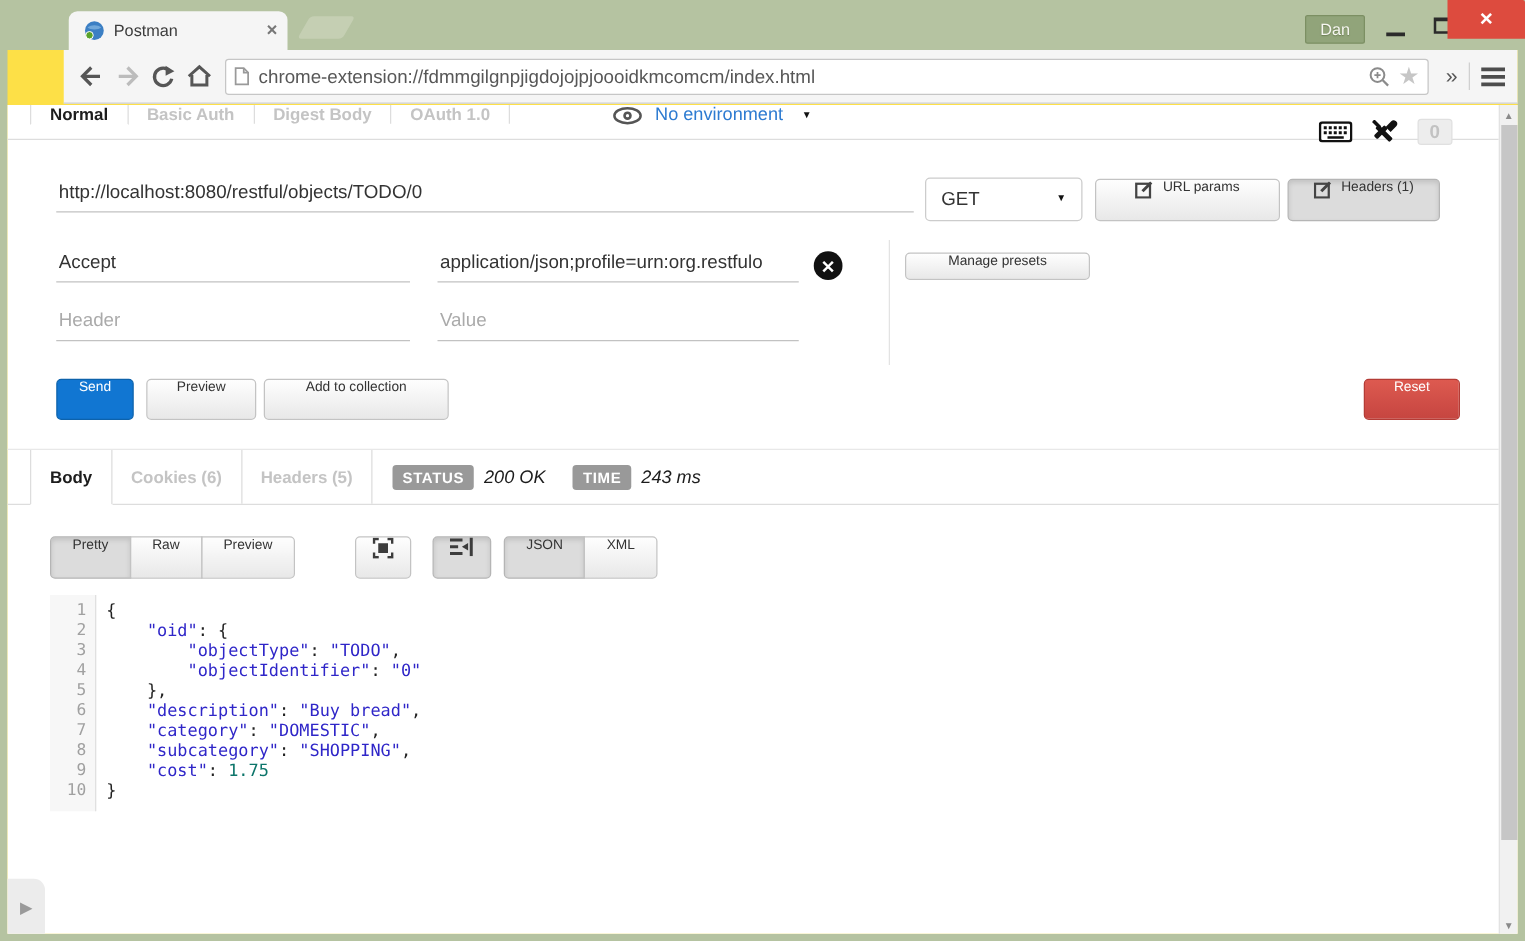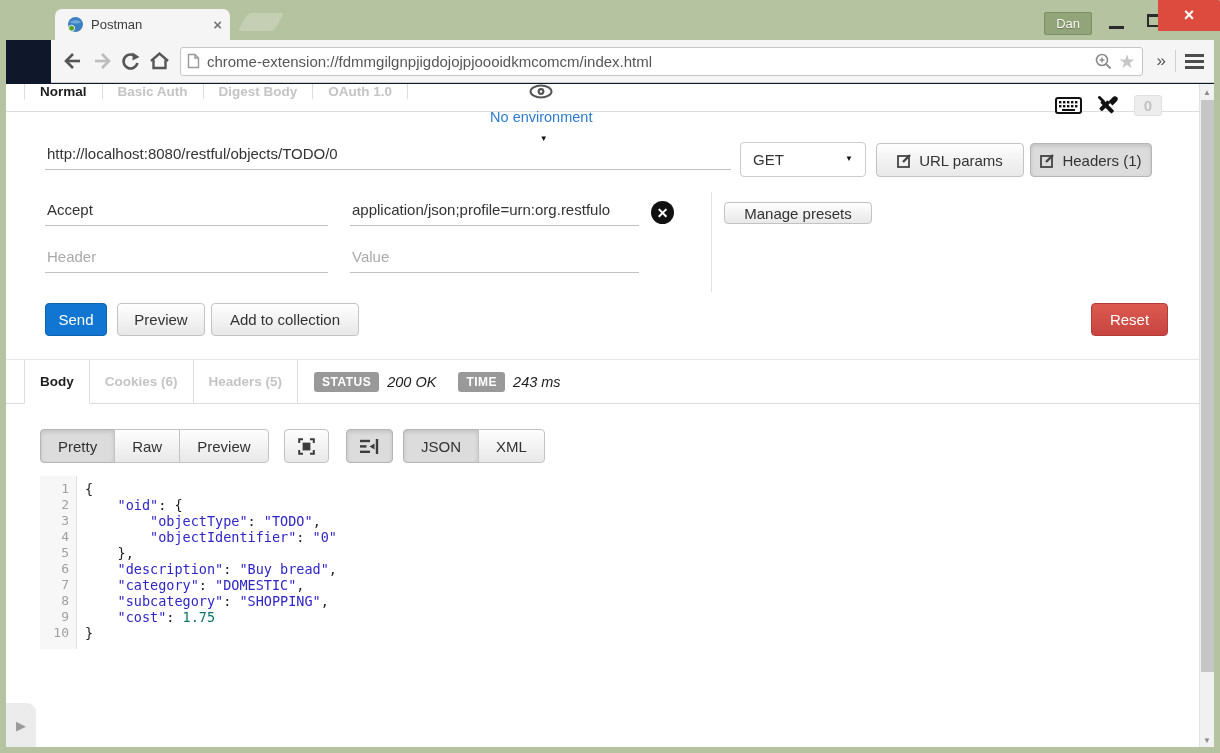--- a/index.html
+++ b/index.html
@@ -1,21 +1,21 @@
 <!DOCTYPE html>
 <html><head>
 <meta charset="utf-8">
 <style>
   * { margin:0; padding:0; box-sizing:border-box; }
   html,body { width:1220px; height:753px; overflow:hidden; }
   body { font-family:"Liberation Sans", sans-serif; background:#b5c3a1; position:relative; color:#333; }
 
   
   .titlebar { position:absolute; top:0; left:0; right:0; height:40px; }
-  .browser-body { position:absolute; top:40px; left:6px; right:6px; bottom:6px; background:#0f172a;padding-left:45px; }
+  .browser-body { position:absolute; top:40px; left:6px; right:6px; bottom:6px; background:#fde047;padding-left:45px; }
 
   .chrome-tab { position:absolute; left:55px; top:9px; width:175px; height:31px; background:#f5f5f5;
     border-radius:7px 7px 0 0; display:flex; align-items:center; padding:0 8px 0 12px; }
   .chrome-tab .title { font-size:13px; color:#3c3c3c; flex:1; margin-left:7px; }
   .chrome-tab .tab-close { color:#777; font-size:15px; font-weight:bold; cursor:default; }
   .newtab-btn { position:absolute; left:243px; top:13px; width:36px; height:18px; background:#c5cfb3;
     transform:skewX(-30deg); border-radius:3px; }
   .user-chip { position:absolute; right:128px; top:12px; padding:3px 11px; background:#91a47a;
     border:1px solid #7c8f63; color:#f7f7f2; font-size:13px; border-radius:2px; text-shadow:0 1px 1px #6a7d52; }
   .win-min { position:absolute; right:96px; top:26px; width:15px; height:3px; background:#2b2b2b; }
@@ -40,38 +40,38 @@
   
   .page { position:absolute; top:44px; left:0; right:0; bottom:0; background:#fff; font-size:14px; }
 
   
   .pm-tabs { position:absolute; top:0; left:0; right:15px; height:28px; border-bottom:1px solid #ddd;
     display:flex; align-items:flex-start; padding-left:18px; }
   .pm-tab { display:flex; align-items:center; padding:0 15px; border-right:1px solid #ddd;
     color:#c4c4c4; font-weight:bold; font-size:13.5px; cursor:default; }
   .pm-tab.first { border-left:1px solid #ddd; }
   .pm-tab.active { color:#1d1d1d; background:#fff; margin-bottom:-1px; border-bottom:1px solid #fff; }
-  .env-box { display:flex; align-items:center; margin-left:82px; gap:10px;flex-direction:column; }
+  .env-box { display:flex; align-items:center; margin-left:82px; gap:10px; }
   .env-link { color:#2d7bd1; font-size:14.5px; }
   .caret-down { display:inline-block; font-size:8px; color:#111; margin-left:5px; transform:translateY(-1px); }
   .top-icons { position:absolute; right:52px; top:0; height:43px; display:flex; align-items:center; gap:15px; }
   .counter-badge { background:#ededed; border:1px solid #e0e0e0; border-radius:3px; color:#c2c2c2;
     font-weight:bold; font-size:15px; padding:1px 9px; }
 
   
   .underline-input { border:none; border-bottom:1px solid #c2c2c2; outline:none; font-size:15px;
     color:#333; font-family:"Liberation Sans",sans-serif; background:transparent; padding:4px 2px 7px 2px; }
   .underline-input::placeholder { color:#aaa; }
   #req-url { position:absolute; left:39px; top:57px; width:686px; }
   .method-select { position:absolute; left:734px; top:58px; width:126px; height:35px; background:#fff;
     border:1px solid #ccc; border-radius:4px; display:flex; align-items:center; padding:0 12px; font-size:15px; }
   .method-select .caret-down { margin-left:auto; }
-  .btn { display:inline-flex; align-items:center; justify-content:center; gap:7px;
+  .btn { display:inline-flex; justify-content:center; gap:7px;
     background:linear-gradient(#fefefe,#e8e8e8); border:1px solid #c3c3c3; border-radius:4px;
-    color:#333; font-size:15px; font-family:"Liberation Sans",sans-serif; cursor:default; }
+    color:#333; font-size:11px; font-family:"Liberation Sans",sans-serif; cursor:default; }
   .btn.pressed { background:#dcdcdc; box-shadow:inset 0 2px 4px rgba(0,0,0,.12); border-color:#b5b5b5; }
   #btn-url-params { position:absolute; left:870px; top:59px; width:148px; height:34px; }
   #btn-headers { position:absolute; left:1024px; top:59px; width:122px; height:34px; }
   #hdr-key-0 { position:absolute; left:39px; top:113px; width:283px; }
   #hdr-val-0 { position:absolute; left:344px; top:113px; width:289px; }
   #hdr-key-1 { position:absolute; left:39px; top:160px; width:283px; }
   #hdr-val-1 { position:absolute; left:344px; top:160px; width:289px; }
   .del-ico { position:absolute; left:645px; top:117px; width:23px; height:23px; background:#111;
     border-radius:50%; color:#fff; display:flex; align-items:center; justify-content:center;
     font-size:14px; font-weight:bold; }

